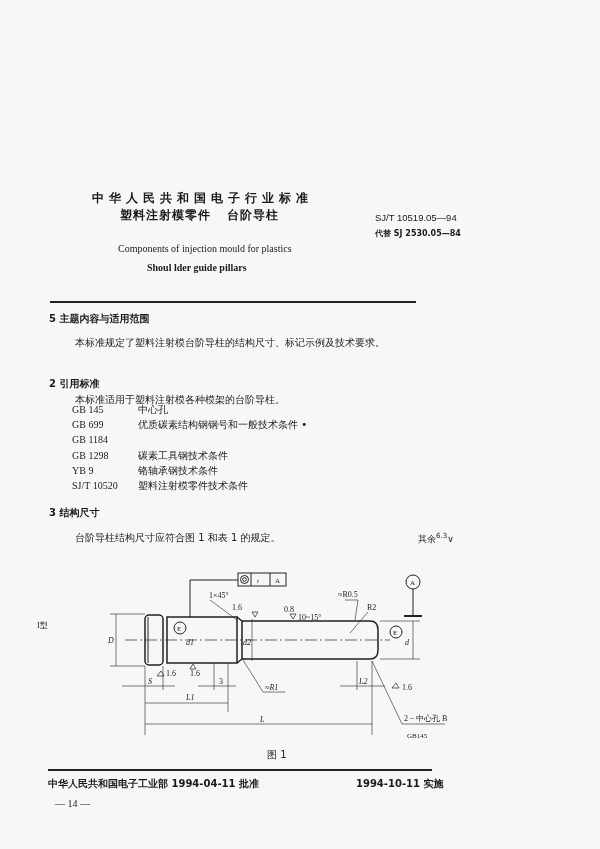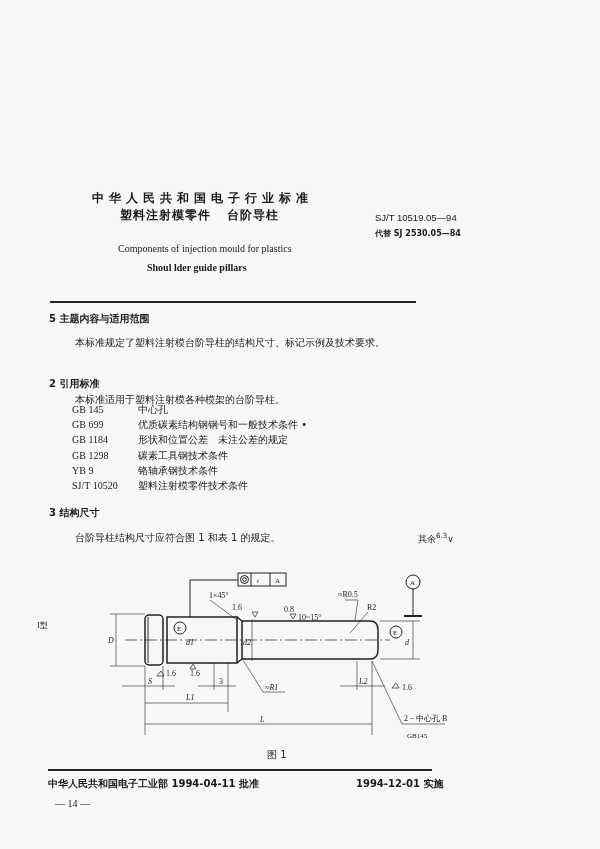--- a/index.html
+++ b/index.html
@@ -54,21 +54,20 @@
   <div class="row">
       <span class="code-col">GB 145</span>
       <span>中心孔</span>
     </div>
   <div class="row">
       <span class="code-col">GB 699</span>
       <span>优质碳素结构钢钢号和一般技术条件 •</span>
     </div>
   <div class="row">
       <span class="code-col">GB 1184</span>
-      <span>形状和位置公差　未注公差的规定</span>
     </div>
   <div class="row">
       <span class="code-col">GB 1298</span>
       <span>碳素工具钢技术条件</span>
     </div>
   <div class="row">
       <span class="code-col">YB 9</span>
       <span>铬轴承钢技术条件</span>
     </div>
   <div class="row">
@@ -180,14 +179,14 @@
     <text x="393" y="635" font-size="7">E</text>
     <text x="404" y="721" font-size="8">2－中心孔 B</text>
     <text x="407" y="738" font-size="7">GB145</text>
   </g>
 </svg>
 
 <div class="abs fig-caption">图 1</div>
 
 <div class="abs rule bottom"></div>
 <div class="abs footer-left">中华人民共和国电子工业部 1994-04-11 批准</div>
-<div class="abs footer-right">1994-12-01 实施</div>
+<div class="abs footer-right">1994-10-11 实施</div>
 <div class="abs page-no">— 14 —</div>
 
 </body></html>

